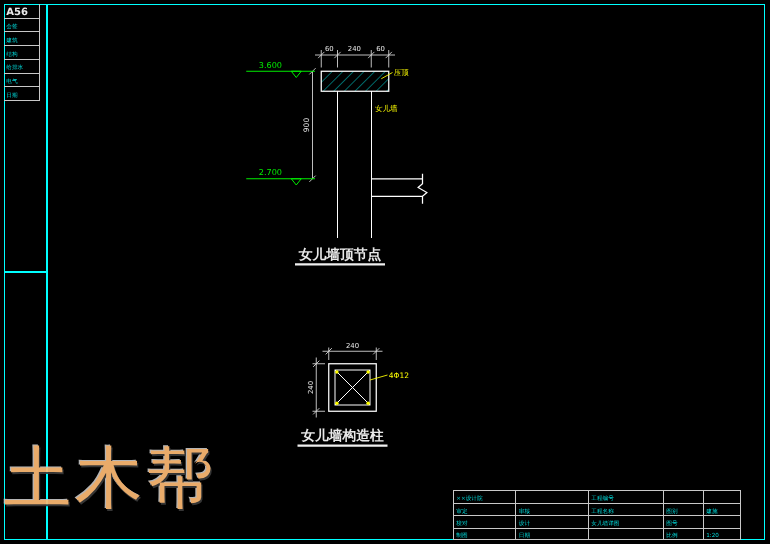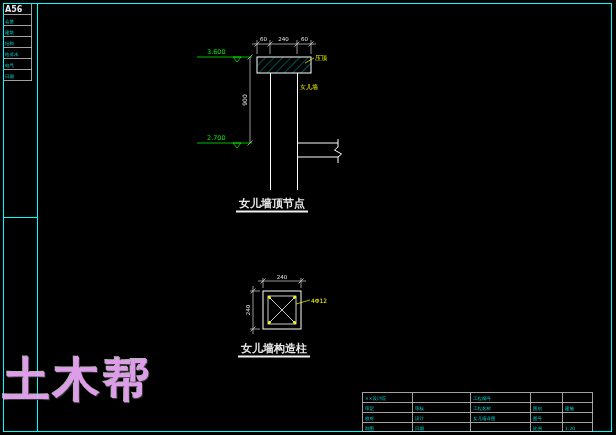--- a/index.html
+++ b/index.html
@@ -18,22 +18,22 @@
   .ty{fill:#ffff00;}          
   .frame{stroke:#00ffff;fill:none;stroke-width:1;}
   .obj{stroke:#ffffff;fill:none;stroke-width:1;}
   .thin{stroke:#ffffff;fill:none;stroke-width:0.8;}
   .dim{stroke:#d8d8d8;fill:none;stroke-width:0.7;}
   .grn{stroke:#00ee00;fill:none;stroke-width:0.8;}
   .yel{stroke:#ffff00;fill:none;stroke-width:0.7;}
   .tbl{stroke:#c8c8c8;fill:none;stroke-width:0.8;}
   .wm-logo{
     position:absolute;left:3px;top:356px;
-    font-size:47px;font-weight:bold;letter-spacing:3px;
-    color:#f0abfc;opacity:0.92;
+    font-size:54px;font-weight:normal;letter-spacing:3px;
+    color:#fdba74;opacity:0.92;
     text-shadow:1px 1px 0 #3a3a3a,-1px -1px 0 #c4c4c4;
     z-index:5;line-height:1;
   }
   .wm-url{
     position:absolute;left:6px;top:409px;
     font-size:13px;font-weight:bold;
     color:#a8a8a8;opacity:0.95;z-index:5;line-height:1;
   }
 </style>
 </head>

